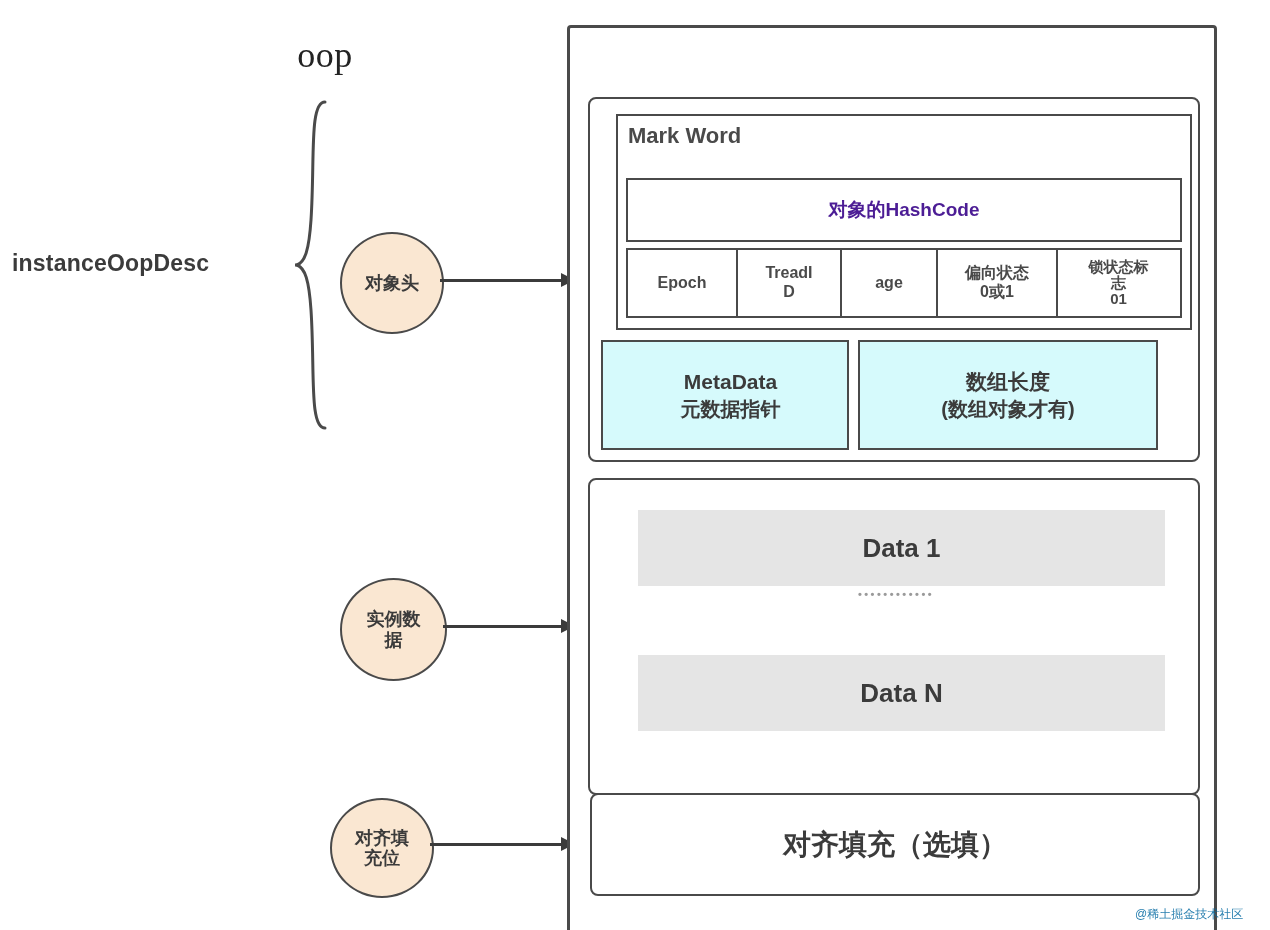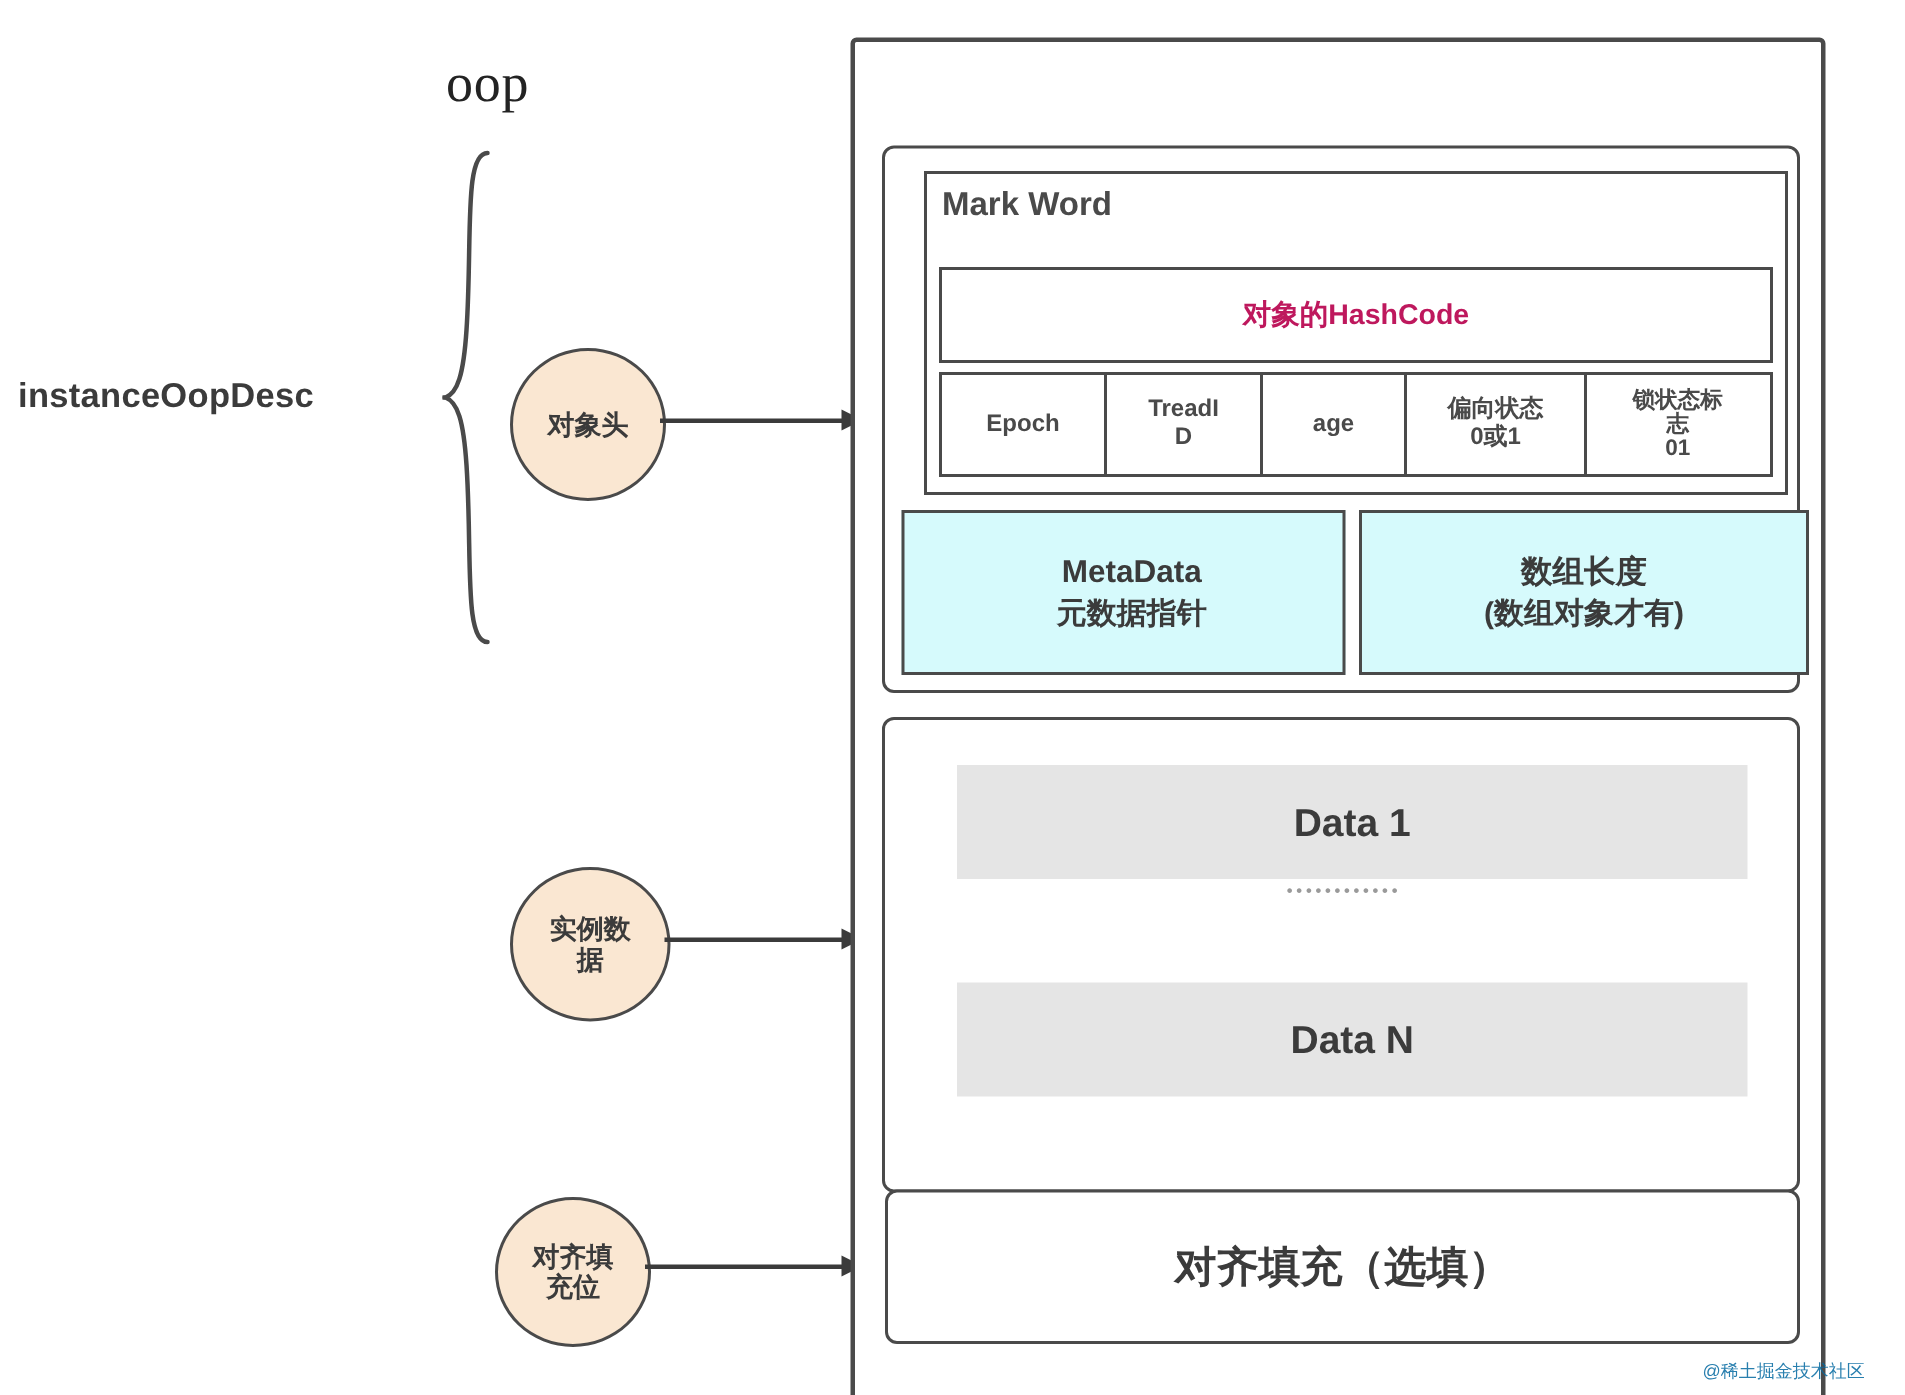--- a/index.html
+++ b/index.html
@@ -68,21 +68,21 @@
     position:absolute;left:616px;top:114px;width:576px;height:216px;
     border:2.5px solid #4a4a4a;background:#fff;box-sizing:border-box;padding-left:24px;
   }
   #markword-label{
     position:absolute;left:10px;top:7px;font-size:22px;font-weight:700;color:#4a4a4a;
   }
   #hashcode-row{
     position:absolute;left:8px;top:62px;width:556px;height:64px;
     border:2.5px solid #4a4a4a;box-sizing:border-box;background:#fff;
     display:flex;align-items:center;justify-content:center;
-    font-size:19px;font-weight:700;color:#be185d;
+    font-size:19px;font-weight:700;color:#4c1d95;
   }
   #flags-row{
     position:absolute;left:8px;top:132px;width:556px;height:70px;
     border:2.5px solid #4a4a4a;box-sizing:border-box;background:#fff;
     display:flex;
   }
   .flag-cell{
     flex:0 0 auto;border-right:2.5px solid #4a4a4a;box-sizing:border-box;
     display:flex;align-items:center;justify-content:center;text-align:center;
     font-size:16px;font-weight:700;color:#4a4a4a;line-height:1.18;
@@ -97,21 +97,21 @@
   
   #meta-row{
     position:absolute;left:601px;top:340px;width:605px;height:110px;
     display:flex;gap:9px;
   }
   .meta-cell{
     background:#d6fafc;border:2.5px solid #4a4a4a;box-sizing:border-box;
     display:flex;flex-direction:column;align-items:center;justify-content:center;
     font-size:21px;font-weight:700;color:#3b3b3b;line-height:1.3;text-align:center;
   }
-  #meta-metadata{width:296px;padding-left:11px;}
+  #meta-metadata{width:248px;padding-left:11px;}
   #meta-arraylen{width:300px;}
   .meta-cell .sub{font-size:20px;font-weight:700;}
 
   
   #data-block{
     position:absolute;left:588px;top:478px;width:612px;height:317px;
     border:2.5px solid #4a4a4a;border-radius:8px;background:#fff;
     box-sizing:border-box;
   }
   .data-bar{

